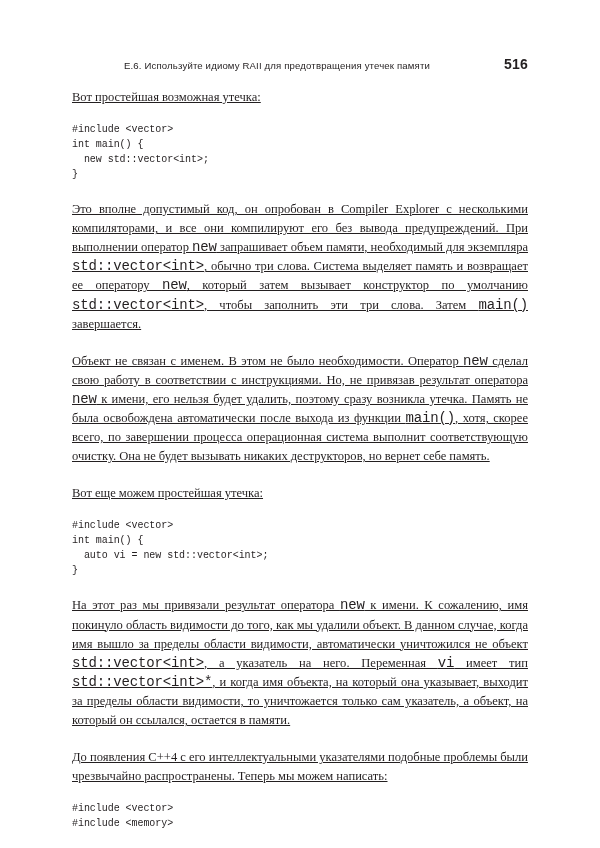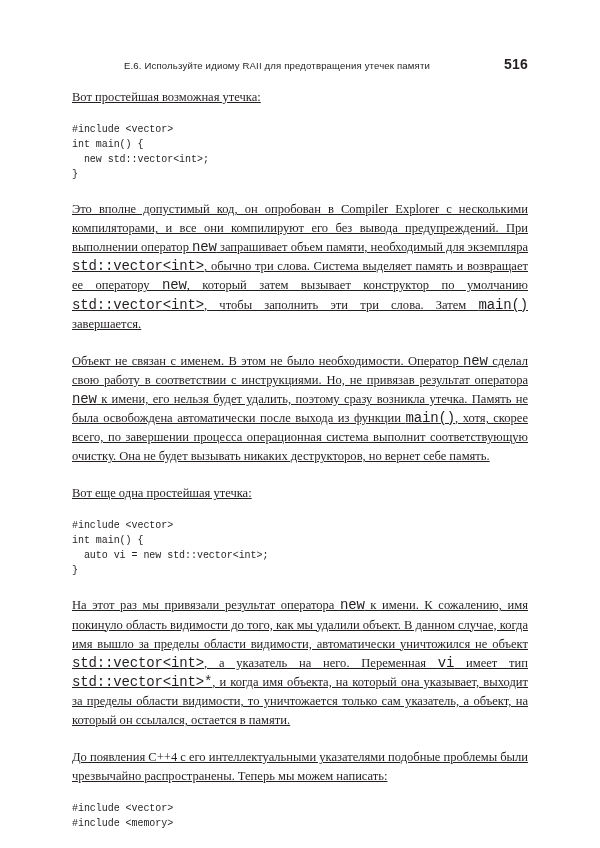--- a/index.html
+++ b/index.html
@@ -119,21 +119,21 @@
     <div class="gap-postcode"></div>
 
     <p class="body-text">Это вполне допустимый код, он опробован в Compiler Explorer с несколькими компиляторами, и все они компилируют его без вывода предупреждений. При выполнении оператор <code>new</code> запрашивает объем памяти, необходимый для экземпляра <code>std::vector&lt;int&gt;</code>, обычно три слова. Система выделяет память и возвращает ее оператору <code>new</code>, который затем вызывает конструктор по умолчанию <code>std::vector&lt;int&gt;</code>, чтобы заполнить эти три слова. Затем <code>main()</code> завершается.</p>
 
     <div class="gap-para"></div>
 
     <p class="body-text">Объект не связан с именем. В этом не было необходимости. Оператор <code>new</code> сделал свою работу в соответствии с инструкциями. Но, не привязав результат оператора <code>new</code> к имени, его нельзя будет удалить, поэтому сразу возникла утечка. Память не была освобождена автоматически после выхода из функции <code>main()</code>, хотя, скорее всего, по завершении процесса операционная система выполнит соответствующую очистку. Она не будет вызывать никаких деструкторов, но вернет себе память.</p>
 
     <div class="gap-para"></div>
 
-    <p class="body-text">Вот еще одна простейшая утечка:</p>
+    <p class="body-text">Вот еще можем простейшая утечка:</p>
 
     <div class="gap-precode"></div>
 
     <pre class="code-block">#include &lt;vector&gt;
 int main() {
   auto vi = new std::vector&lt;int&gt;;
 }</pre>
 
     <div class="gap-postcode"></div>
 

